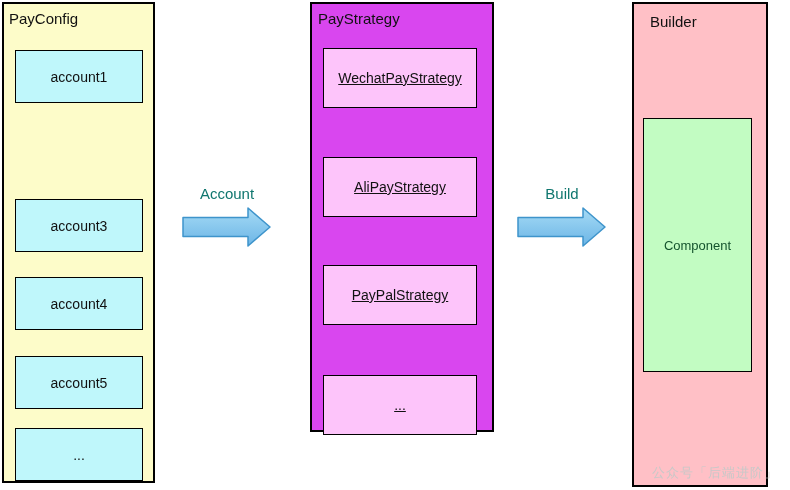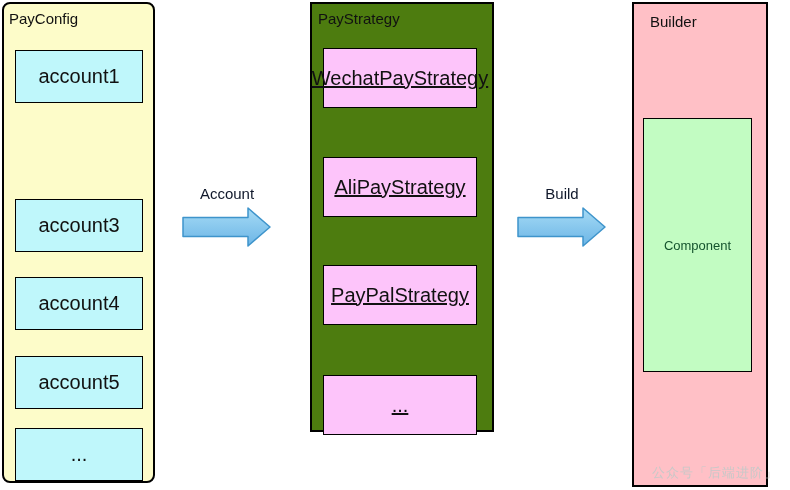--- a/index.html
+++ b/index.html
@@ -24,30 +24,30 @@
     color: #111111;
     white-space: nowrap;
   }
   .item {
     position: absolute;
     box-sizing: border-box;
     border: 1.5px solid #000000;
     display: flex;
     align-items: center;
     justify-content: center;
-    font-size: 20px;
+    font-size: 14px;
     color: #111111;
     text-align: right;
   }
   
-  .panel-payconfig { left: 2px; top: 2px; width: 153px; height: 481px; background: #FDFCC9; border-radius: 8px; }
+  .panel-payconfig { left: 2px; top: 2px; width: 153px; height: 481px; background: #FDFCC9; }
   .panel-payconfig .panel-title { left: 5px; top: 6px; }
   .panel-payconfig .item { left: 11px; width: 128px; height: 53px; background: #BFF7FB; }
   
-  .panel-paystrategy { left: 310px; top: 2px; width: 184px; height: 430px; background: #4d7c0f; }
+  .panel-paystrategy { left: 310px; top: 2px; width: 184px; height: 430px; background: #d946ef; }
   .panel-paystrategy .panel-title { left: 6px; top: 6px; }
   .panel-paystrategy .item { left: 11px; width: 154px; height: 60px; background: #FDC4FA; text-decoration: underline; }
   
   .panel-builder { left: 632px; top: 2px; width: 136px; height: 485px; background: #FFC0C6; }
   .panel-builder .panel-title { left: 16px; top: 9px; }
   .component-box {
     position: absolute;
     left: 9px; top: 114px; width: 109px; height: 254px;
     box-sizing: border-box;
     border: 1.5px solid #000000;
@@ -57,21 +57,21 @@
   }
   
   .arrow-group {
     position: absolute;
     width: 90px;
     text-align: center;
   }
   .arrow-group .arrow-label {
     font-size: 15px;
     line-height: 18px;
-    color: #0f172a;
+    color: #0f766e;
     margin-bottom: 4px;
     white-space: nowrap;
   }
   .arrow-account { left: 182px; top: 185px; }
   .arrow-build  { left: 517px; top: 185px; }
   .arrow-group svg { display: block; }
   
   .watermark {
     position: absolute;
     right: 12px;

